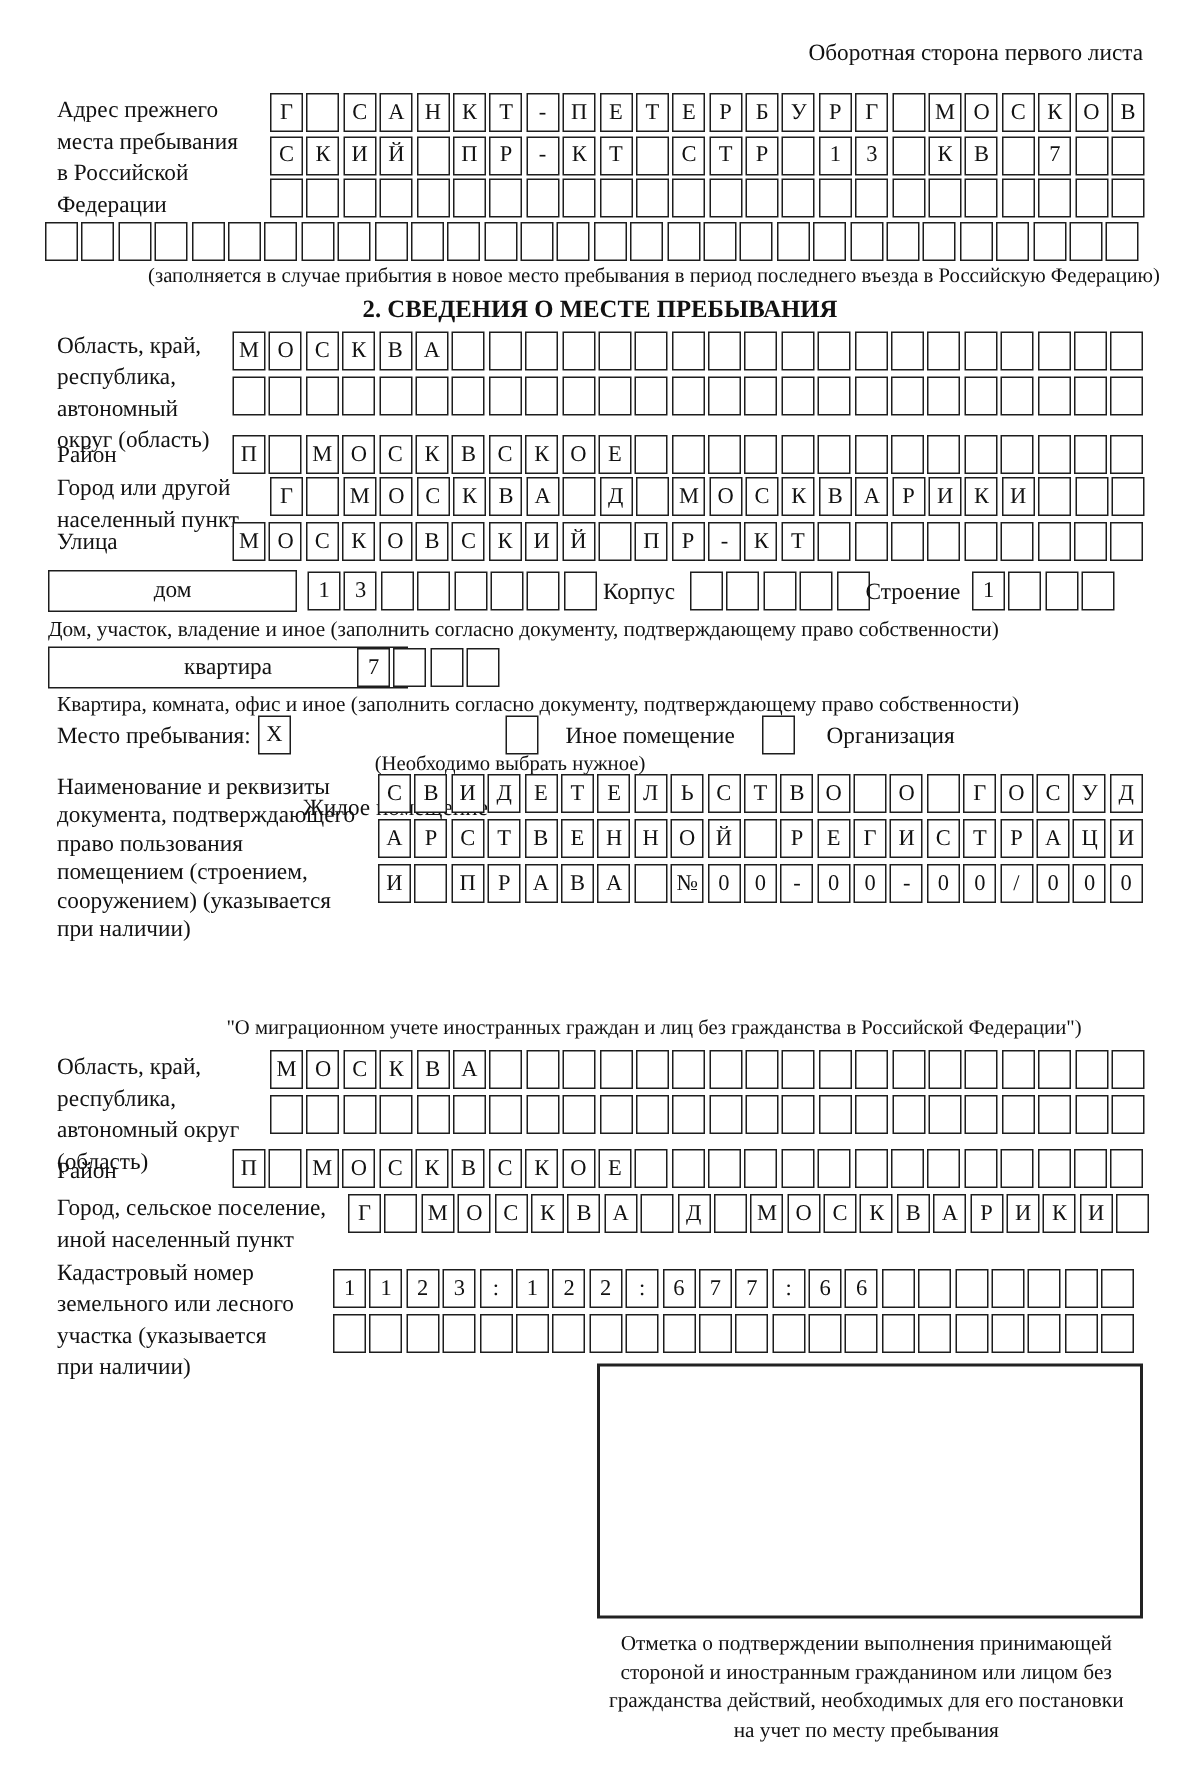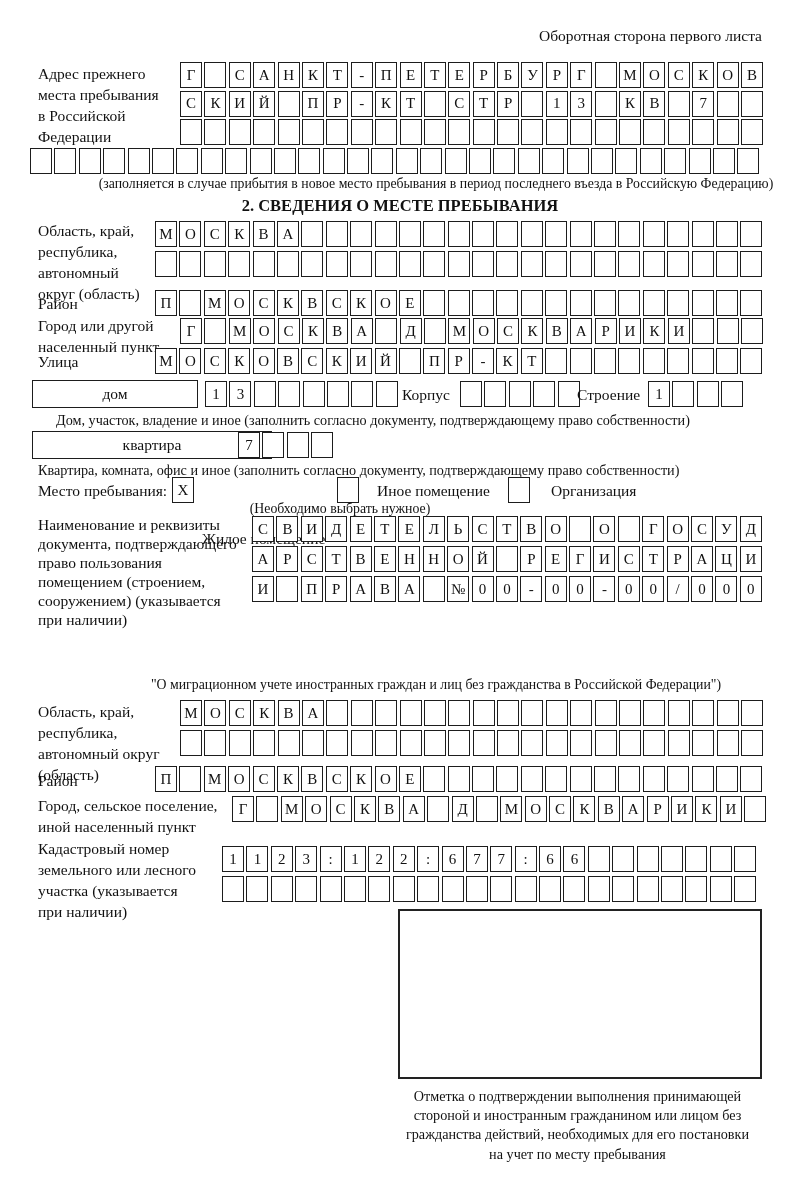--- a/index.html
+++ b/index.html
@@ -324,21 +324,21 @@
       <span class="cell"></span>
       <span class="cell"></span>
     </div>
   <div class="abs lbl" style="left:577px;top:384px;">Строение</div>
   <div class="abs boxrow" style="left:648px;top:381px;">
       <span class="cell">1</span>
       <span class="cell"></span>
       <span class="cell"></span>
       <span class="cell"></span>
     </div>
-  <div class="abs smallnote" style="left:56px;top:412px;">Дом, участок, владение и иное (заполнить согласно документу, подтверждающему право собственности)</div>
+  <div class="abs smallnote" style="left:32px;top:412px;">Дом, участок, владение и иное (заполнить согласно документу, подтверждающему право собственности)</div>
 
   <div class="abs labelbox" style="left:32px;top:431px;width:240px;height:28px;">квартира</div>
   <div class="abs boxrow" style="left:238px;top:432px;">
       <span class="cell">7</span>
       <span class="cell"></span>
       <span class="cell"></span>
       <span class="cell"></span>
     </div>
   <div class="abs smallnote" style="left:38px;top:462px;">Квартира, комната, офис и иное (заполнить согласно документу, подтверждающему право собственности)</div>
 

